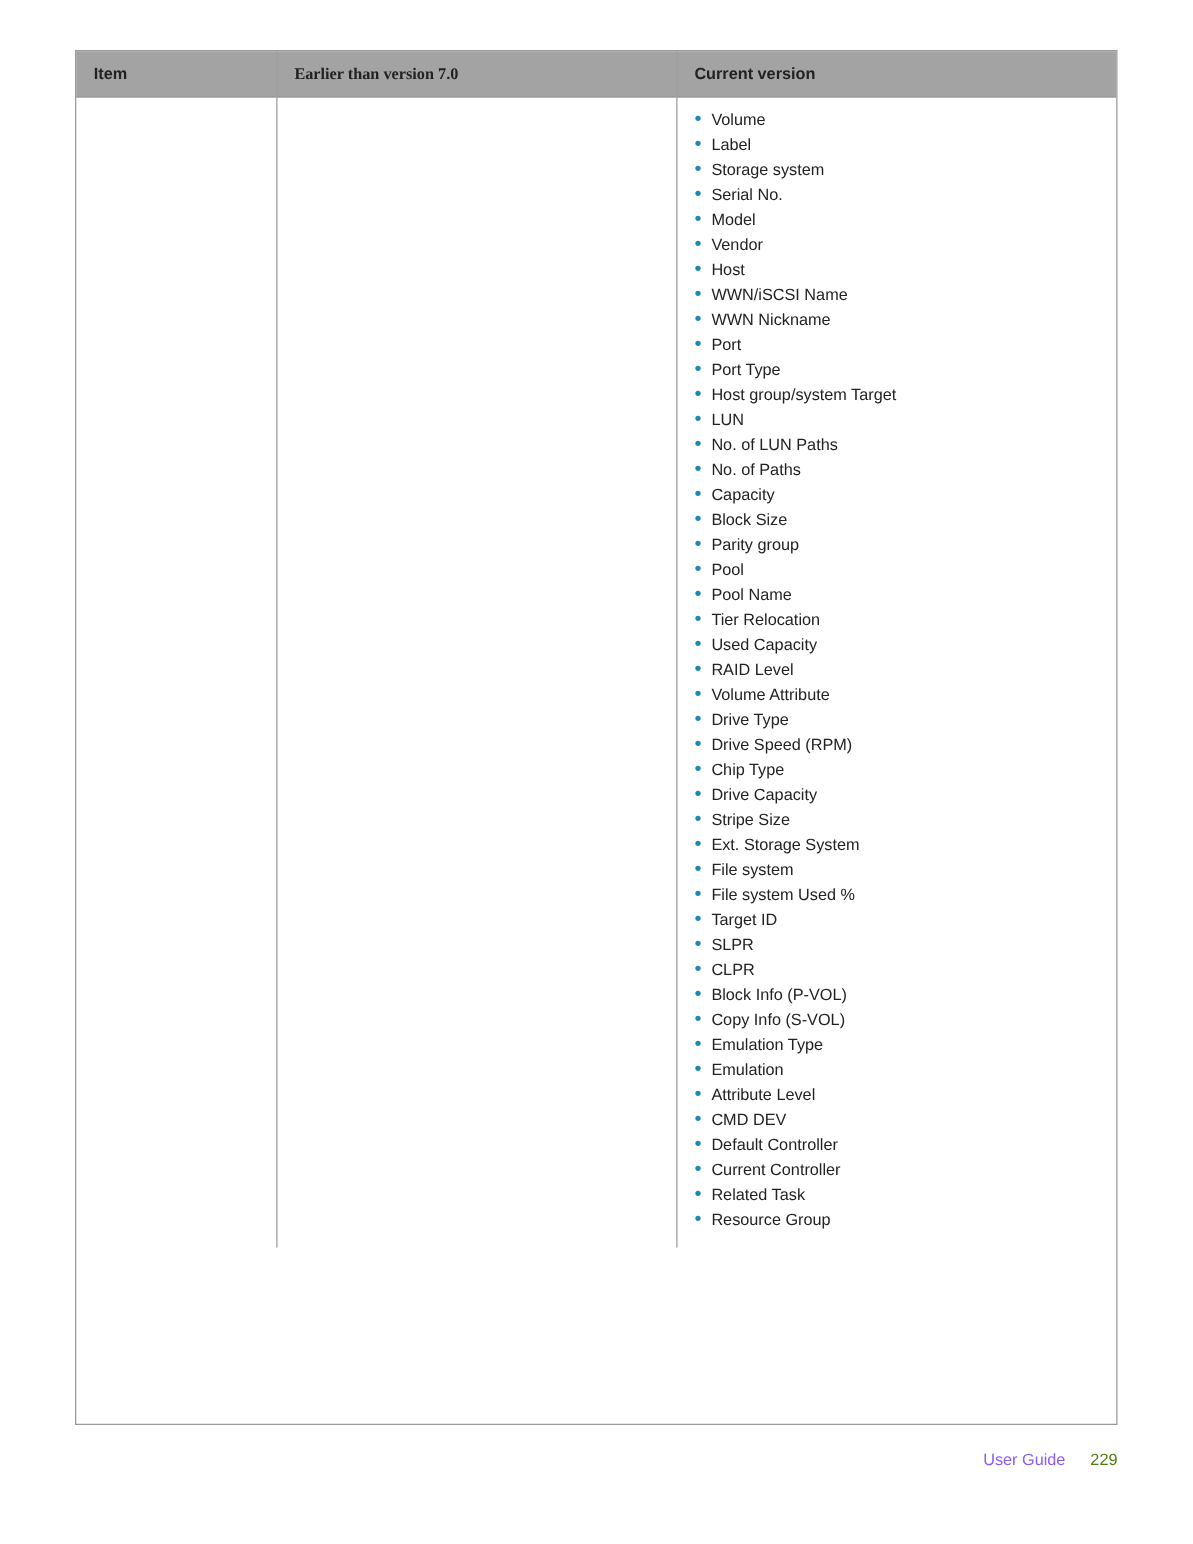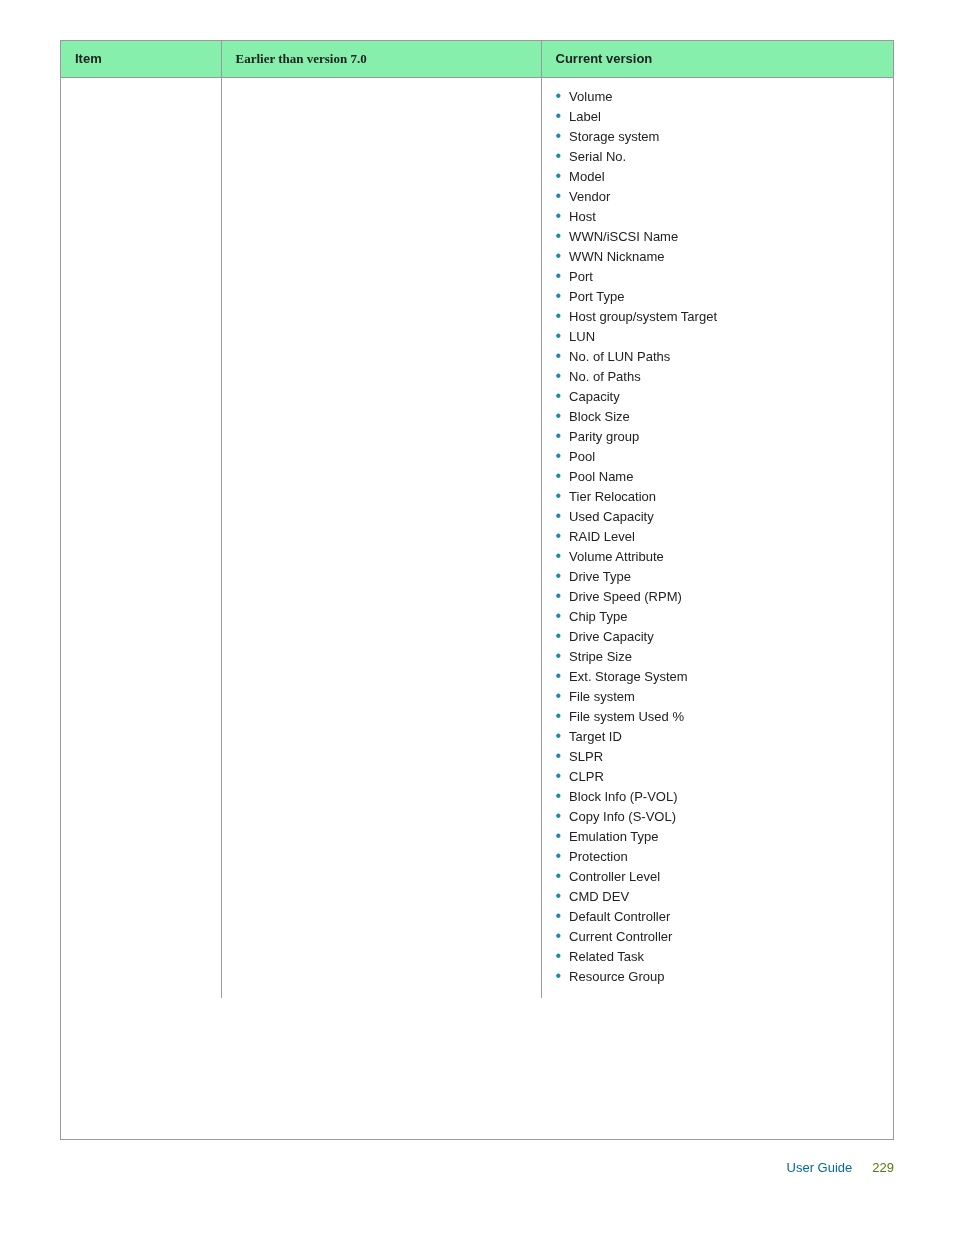--- a/index.html
+++ b/index.html
@@ -39,21 +39,21 @@
       border-bottom: 1px solid #999;
     }
 
     th {
       font-weight: bold;
       font-size: 13px;
       padding: 10px 14px;
       text-align: left;
       vertical-align: top;
       border-right: 1px solid #999;
-      background: #86efac;
+      background: #a3a3a3;
     }
 
     th:last-child {
       border-right: none;
     }
 
     td {
       padding: 10px 14px;
       vertical-align: top;
       border-right: 1px solid #999;
@@ -103,21 +103,21 @@
     .page-footer {
       display: flex;
       justify-content: flex-end;
       align-items: center;
       padding-top: 20px;
       gap: 20px;
     }
 
     .footer-label {
       font-size: 13px;
-      color: #0369a1;
+      color: #8b5cf6;
     }
 
     .footer-page {
       font-size: 13px;
       color: #4d7c0f;
     }
   </style>
 </head>
 <body>
 
@@ -284,25 +284,25 @@
                 <li>
                   <span class="bullet-dot">•</span>
                   <span>Copy Info (S-VOL)</span>
                 </li>
                 <li>
                   <span class="bullet-dot">•</span>
                   <span>Emulation Type</span>
                 </li>
                 <li>
                   <span class="bullet-dot">•</span>
-                  <span>Protection</span>
-                </li>
-                <li>
-                  <span class="bullet-dot">•</span>
-                  <span>Controller Level</span>
+                  <span>Emulation</span>
+                </li>
+                <li>
+                  <span class="bullet-dot">•</span>
+                  <span>Attribute Level</span>
                 </li>
                 <li>
                   <span class="bullet-dot">•</span>
                   <span>CMD DEV</span>
                 </li>
                 <li>
                   <span class="bullet-dot">•</span>
                   <span>Default Controller</span>
                 </li>
                 <li>

